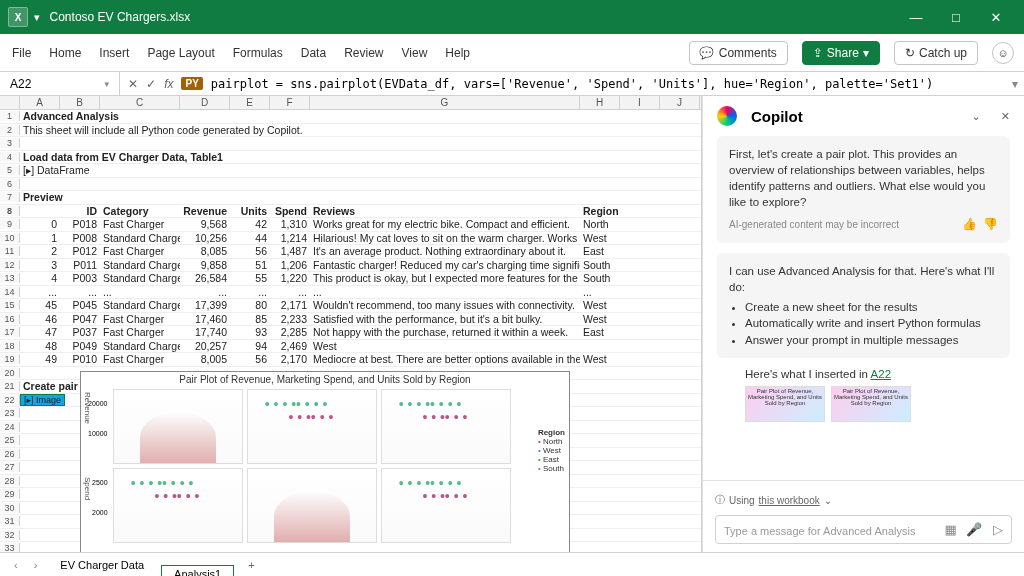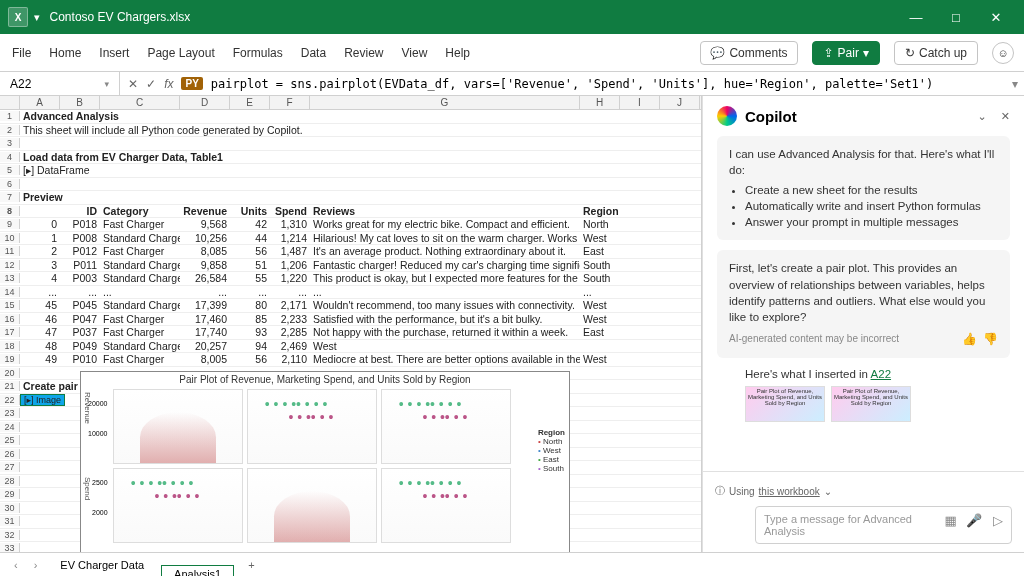--- a/index.html
+++ b/index.html
@@ -56,36 +56,36 @@
 .pairplot .plot-grid { display: flex; flex-wrap: wrap; padding: 0 30px 4px 30px; }
 .pairplot .subplot { width: 130px; height: 75px; border: 1px solid #ddd; margin: 2px; position: relative; background: linear-gradient(0deg, #fafafa, #fff); }
 .pairplot .density { position: absolute; bottom: 0; left: 20%; width: 60%; height: 70%; background: linear-gradient(0deg, rgba(200,100,100,0.5), transparent); border-radius: 50% 50% 0 0; }
 .pairplot .scatter-dots { position: absolute; inset: 5px; }
 .pairplot .scatter-dots::before { content: "• •  • •• • • •"; position: absolute; top: 10%; left: 10%; color: #5b8; font-size: 14px; line-height: 0.5; }
 .pairplot .scatter-dots::after { content: "• • ••  • •"; position: absolute; top: 30%; left: 30%; color: #b58; font-size: 14px; line-height: 0.5; }
 .pairplot .ylabel { position: absolute; left: 2px; writing-mode: vertical-rl; font-size: 8px; color: #555; }
 .pairplot .legend { position: absolute; right: 4px; top: 30%; font-size: 8px; color: #333; }
 
 
-.copilot-head { display: flex; align-items: center; padding: 10px 14px; gap: 8px; }
+.copilot-head { display: flex; align-items: center; padding: 10px 14px; gap: 14px; }
 .copilot-head .logo { width: 20px; height: 20px; border-radius: 50%; background: conic-gradient(#e06, #06e, #0c8, #fc0, #e06); }
 .copilot-head .title { font-size: 15px; font-weight: 600; flex: 1; }
 .copilot-body { flex: 1; overflow-y: hidden; padding: 0 14px; font-size: 12px; color: #333; display: flex; flex-direction: column; gap: 10px; }
 .user-msg { align-self: flex-end; background: #d9ede2; border-radius: 6px; padding: 8px 12px; font-size: 11.5px; }
 .ai-msg { background: #f5f5f5; border-radius: 6px; padding: 10px 12px; font-size: 11.5px; line-height: 1.4; }
 .ai-msg ul { margin: 4px 0 0 16px; }
 .ai-disclaimer { font-size: 10px; color: #888; display: flex; align-items: center; gap: 8px; margin-top: 6px; }
 .ai-disclaimer .thumbs { margin-left: auto; display: flex; gap: 6px; font-size: 12px; }
 .insert-msg { font-size: 11.5px; margin-left: 28px; }
 .insert-msg a { color: #107c41; text-decoration: underline; }
 .mini-preview { display: flex; gap: 6px; margin-top: 6px; }
 .mini-preview .mp { width: 80px; height: 36px; border: 1px solid #ddd; background: linear-gradient(135deg, #fce, #cef); font-size: 6px; text-align: center; padding: 1px; overflow: hidden; }
 .copilot-input { border-top: 1px solid #e0e0e0; padding: 8px 12px; }
 .context-row { font-size: 10px; color: #666; display: flex; align-items: center; gap: 4px; padding: 4px 0; }
-.input-row { border: 1px solid #d0d0d0; border-radius: 4px; padding: 6px 8px; display: flex; align-items: flex-start; color: #999; font-size: 11px; margin-top: 4px; margin-left: 40px; }
+.input-row { border: 1px solid #d0d0d0; border-radius: 4px; padding: 6px 8px; display: flex; align-items: flex-end; color: #999; font-size: 11px; margin-top: 4px; }
 .input-icons { display: flex; gap: 10px; margin-left: auto; font-size: 13px; color: #888; }
 
 
 .sheettabs { height: 24px; border-top: 1px solid #d0d0d0; display: flex; align-items: center; padding: 0 8px; gap: 4px; font-size: 11px; }
 .navarrow { color: #888; padding: 0 6px; }
 .stab { padding: 2px 12px; border: 1px solid transparent; }
 .stab.active { border: 1px solid #107c41; border-bottom: 2px solid #107c41; background: #fff; margin-top: 20px; }
 </style>
 </head>
 <body>
@@ -109,21 +109,21 @@
   <span class="tab">Review</span>
   <span class="tab">View</span>
   <span class="tab">Help</span>
   <span class="spacer"></span>
   <span class="btn">
       <span>💬</span>
       <span>Comments</span>
     </span>
   <span class="btn share">
       <span>⇪</span>
-      <span>Pair</span>
+      <span>Share</span>
       <span> ▾</span>
     </span>
   <span class="btn">
       <span>↻</span>
       <span>Catch up</span>
     </span>
   <span class="avatar">
       <span style="font-size:11px">☺</span>
     </span>
 </div>
@@ -306,21 +306,21 @@
     <div class="cell col-F">2,469</div>
     <div class="cell col-H">West</div>
           </div>
           <div class="row">
             <div class="rh">19</div>
     <div class="cell col-A">49</div>
     <div class="cell col-B">P010</div>
     <div class="cell col-C">Fast Charger</div>
     <div class="cell col-D">8,005</div>
     <div class="cell col-E">56</div>
-    <div class="cell col-F">2,110</div>
+    <div class="cell col-F">2,170</div>
     <div class="cell col-G">Mediocre at best. There are better options available in the market.</div>
     <div class="cell col-H">West</div>
           </div>
         </div>
       <div class="row">
           <div class="rh">20</div>
         </div>
       <div class="row">
           <div class="rh">21</div>
           <div class="cell bold">Create pair plots analyzing relationships between spend, revenue, and units sold, including region.</div>
@@ -403,38 +403,38 @@
   </div>
 
   <div class="copilot">
     <div class="copilot-head">
       <span class="logo"></span>
       <span class="title">Copilot</span>
       <span style="color:#666">⌄</span>
       <span style="color:#666;margin-left:6px">✕</span>
     </div>
     <div class="copilot-body">
-      <div class="ai-msg">
-        <div>I can use Advanced Analysis for that. Here's what I'll do:</div>
-        <ul>
-          <li>Create a new sheet for the results</li>
-          <li>Automatically write and insert Python formulas</li>
-          <li>Answer your prompt in multiple messages</li>
-        </ul>
-      </div>
       <div class="ai-msg">
         <div>First, let's create a pair plot. This provides an overview of relationships between variables, helps identify patterns and outliers. What else would you like to explore?</div>
         <div class="ai-disclaimer">
           <span>AI-generated content may be incorrect</span>
           <span class="thumbs">
               <span>👍</span>
               <span>👎</span>
             </span>
         </div>
       </div>
+      <div class="ai-msg">
+        <div>I can use Advanced Analysis for that. Here's what I'll do:</div>
+        <ul>
+          <li>Create a new sheet for the results</li>
+          <li>Automatically write and insert Python formulas</li>
+          <li>Answer your prompt in multiple messages</li>
+        </ul>
+      </div>
       <div class="insert-msg">
         <span>Here's what I inserted in </span><a>A22</a>
         <div class="mini-preview">
           <div class="mp">Pair Plot of Revenue, Marketing Spend, and Units Sold by Region</div>
           <div class="mp">Pair Plot of Revenue, Marketing Spend, and Units Sold by Region</div>
         </div>
       </div>
     </div>
     <div class="copilot-input">
       <div class="context-row">

